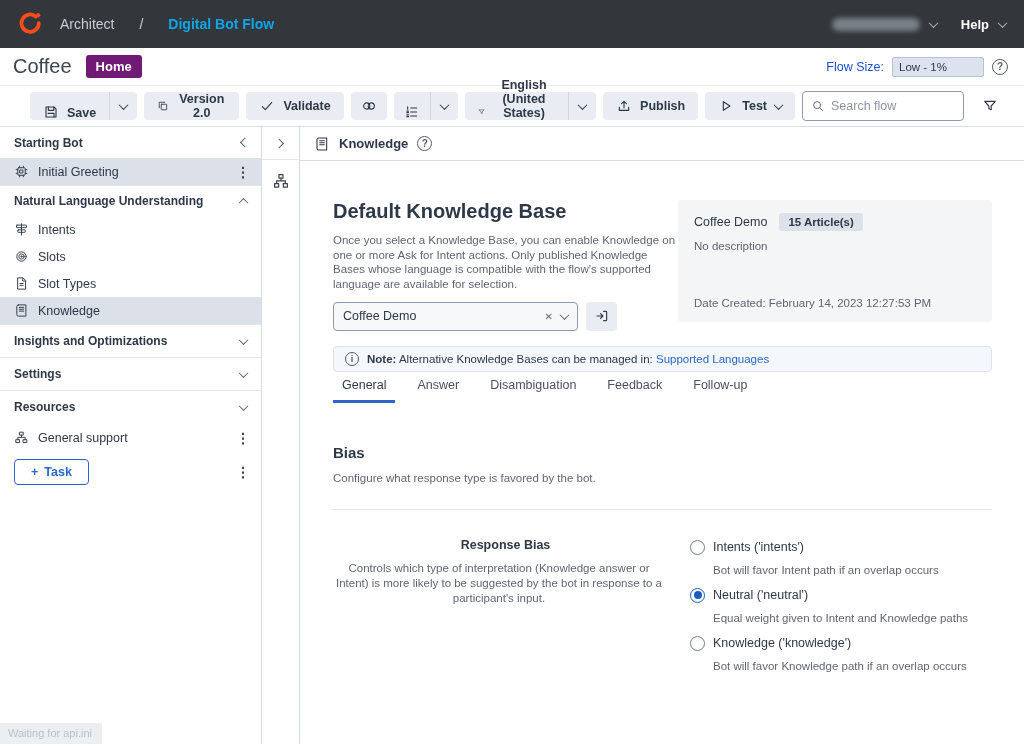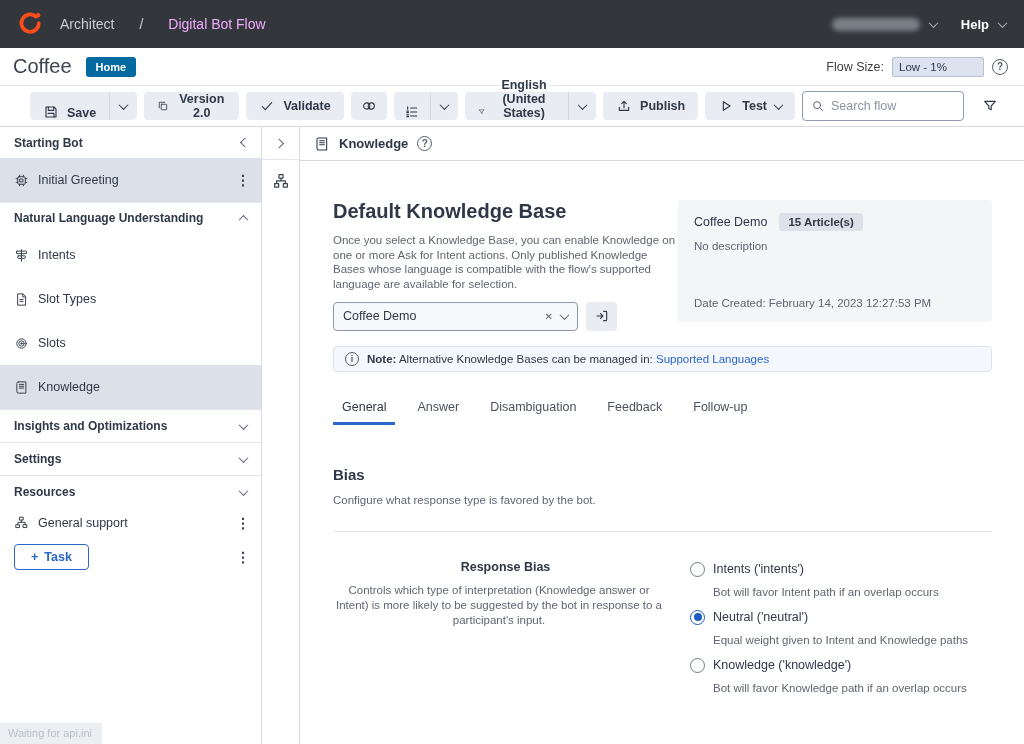--- a/index.html
+++ b/index.html
@@ -4,38 +4,38 @@
 <style>
   * { margin:0; padding:0; box-sizing:border-box; }
   html,body { width:1024px; height:744px; overflow:hidden; background:#fff;
     font-family:"Liberation Sans", sans-serif; color:#2e3849; }
   .app { width:1024px; height:744px; display:flex; flex-direction:column; position:relative; }
 
   
   .topbar { height:48px; background:#33373b; display:flex; align-items:center; padding:0 18px; flex:none; }
   .logo { width:26px; height:26px; margin-right:16px; flex:none; }
   .crumb { font-size:14px; color:#c9ced6; display:flex; gap:25px; align-items:center; }
-  .crumb .product { color:#f0abfc; font-weight:400; }
+  .crumb .product { color:#0ea5e9; font-weight:700; }
   .topbar-right { margin-left:auto; display:flex; align-items:center; gap:10px; }
   .user-blur { width:88px; height:13px; border-radius:7px; background:#7a8088; filter:blur(2.5px); }
   .help-label { color:#fff; font-weight:700; font-size:13px; margin-left:14px; }
   .chev { width:7px; height:7px; border-right:1.6px solid currentColor; border-bottom:1.6px solid currentColor;
     display:inline-block; transform:rotate(45deg) translate(-1px,-1px); }
   .chev.up { transform:rotate(-135deg) translate(-1px,-1px); }
   .chev.left { transform:rotate(135deg) translate(-1px,-1px); }
   .chev.right { transform:rotate(-45deg) translate(-1px,-1px); }
   .topbar .chev { color:#aeb4bc; }
 
   
   .titlebar { height:38px; display:flex; align-items:center; padding:0 16px 0 13px; border-bottom:1px solid #e8ecf1; flex:none; }
   .flow-name { font-size:20px; color:#3c4450; }
-  .home-badge { background:#0369a1; color:#fff; font-size:11px; font-weight:700; border-radius:3px;
+  .home-badge { background:#701a75; color:#fff; font-size:13px; font-weight:700; border-radius:3px;
     padding:4px 10px; margin-left:14px; }
   .titlebar-right { margin-left:auto; display:flex; align-items:center; gap:8px; }
-  .flow-size-label { font-size:12.5px; color:#404040; }
+  .flow-size-label { font-size:12.5px; color:#1d4ed8; }
   .flow-size-box { width:92px; height:20px; background:#dce3ee; border:1px solid #b7c2d4; border-radius:2px;
     font-size:11.5px; display:flex; align-items:center; padding-left:6px; color:#2e3849; }
   .circ-icon { width:16px; height:16px; border:1.5px solid #545d6b; border-radius:50%; color:#545d6b;
     display:inline-flex; align-items:center; justify-content:center; font-size:10px; font-weight:700; flex:none; }
 
   
   .toolbar { height:41px; display:flex; align-items:center; padding:0 16px 0 30px; gap:7px;
     border-bottom:1px solid #d7dce4; flex:none; }
   .tb-group { display:flex; }
   .tb-btn { display:inline-flex; align-items:center; gap:8px; background:#e9edf3; color:#2e3849;
@@ -52,21 +52,21 @@
   .search-box svg { width:14px; height:14px; stroke:#5f6673; fill:none; stroke-width:1.7; stroke-linecap:round; }
   .search-box input { border:none; outline:none; flex:1; font-size:12.5px; font-family:inherit; color:#2e3849; min-width:0; }
   .search-box input::placeholder { color:#8b93a0; }
 
   
   .content { flex:1; display:flex; min-height:0; }
   .sidebar { width:262px; flex:none; border-right:1px solid #d7dce4; background:#fff; font-size:12.5px; }
   .side-header { height:31px; display:flex; align-items:center; padding:0 14px; font-weight:700; font-size:12px; }
   .side-header + .side-header, .bordered-top { border-top:1px solid #e3e7ed; }
   .side-header .chev { margin-left:auto; color:#5f6673; }
-  .side-item { height:44px; display:flex; align-items:center; padding:0 10px 0 14px; gap:9px; color:#2e3849; cursor:pointer; }
+  .side-item { height:27px; display:flex; align-items:center; padding:0 10px 0 14px; gap:9px; color:#2e3849; cursor:pointer; }
   .side-item.selected { background:#dbe0e9; }
   .side-item svg { width:15px; height:15px; stroke:#39424f; fill:none; stroke-width:1.6; stroke-linecap:round; stroke-linejoin:round; flex:none; }
   .kebab { margin-left:auto; color:#39424f; font-size:14px; font-weight:700; width:16px; text-align:center; cursor:pointer; }
   .task-row { display:flex; align-items:center; padding:7px 10px 7px 14px; }
   .task-btn { border:1px solid #2b66c9; color:#2b66c9; background:#fff; border-radius:4px; height:26px;
     padding:0 16px; font-size:12.5px; font-weight:700; font-family:inherit; display:inline-flex; align-items:center; gap:6px; cursor:pointer; }
 
   .rail { width:38px; flex:none; border-right:1px solid #d7dce4; background:#fff; display:flex; flex-direction:column; align-items:center; }
   .rail-collapse { width:100%; height:33px; display:flex; align-items:center; justify-content:center;
     border-bottom:1px solid #e3e7ed; color:#5f6673; cursor:pointer; }
@@ -102,21 +102,21 @@
   .articles-badge { background:#dde2ea; border-radius:3px; font-size:11.5px; font-weight:700; padding:3px 9px; }
   .info-desc { margin-top:9px; font-size:11.5px; color:#5f6673; }
   .info-date { margin-top:auto; font-size:11.5px; color:#5f6673; }
 
   .note-bar { margin-top:15px; height:26px; background:#f4f7fb; border:1px solid #dce3ed; border-radius:4px;
     display:flex; align-items:center; padding:0 11px; gap:8px; font-size:11.5px; color:#2e3849; }
   .note-bar .circ-icon { width:14px; height:14px; font-size:9px; font-style:normal; }
   .note-prefix { font-weight:700; }
   .note-link { color:#2b66c9; cursor:pointer; }
 
-  .tabs { margin-top:22px; display:flex; }
+  .tabs { display:flex; }
   .tab { padding:6px 9px 8px; margin-right:13px; font-size:12.5px; color:#4a5260; cursor:pointer;
     border-bottom:3px solid transparent; }
   .tab.active { color:#2e3849; border-bottom-color:#2b66c9; }
 
   .bias-section { margin-top:41px; }
   .bias-title { font-size:15px; font-weight:700; }
   .bias-desc { margin-top:11px; font-size:11.5px; color:#5f6673; }
   .divider { border:none; border-top:1px solid #e1e5eb; margin-top:25px; }
 
   .rb-section { margin-top:28px; display:flex; }
@@ -276,33 +276,33 @@
       <div class="side-item">
         <svg viewBox="0 0 24 24">
           <path d="M12 3v18"></path>
             <rect x="4" y="5" width="16" height="4" rx="0.8"></rect>
             <rect x="6" y="12.5" width="12" height="4" rx="0.8"></rect>
         </svg>
         <span>Intents</span>
       </div>
       <div class="side-item">
         <svg viewBox="0 0 24 24">
+          <circle cx="12" cy="12" r="7.5"></circle>
+            <circle cx="12" cy="12" r="4.3"></circle>
+            <circle cx="12" cy="12" r="1.2"></circle>
+        </svg>
+        <span>Slots</span>
+      </div>
+      <div class="side-item">
+        <svg viewBox="0 0 24 24">
           <path d="M6.5 3h8l4 4v14h-12z"></path>
             <path d="M14 3.5V8h4"></path>
             <path d="M9.5 12h5M9.5 15h5"></path>
         </svg>
         <span>Slot Types</span>
-      </div>
-      <div class="side-item">
-        <svg viewBox="0 0 24 24">
-          <circle cx="12" cy="12" r="7.5"></circle>
-            <circle cx="12" cy="12" r="4.3"></circle>
-            <circle cx="12" cy="12" r="1.2"></circle>
-        </svg>
-        <span>Slots</span>
       </div>
       <div class="side-item selected">
         <svg viewBox="0 0 24 24">
           <path d="M7 3h12v18H7a2.5 2.5 0 0 1-2.5-2.5v-13A2.5 2.5 0 0 1 7 3z"></path>
             <path d="M8.5 7h7M8.5 10h7M8.5 13h7"></path>
         </svg>
         <span>Knowledge</span>
       </div>
       <div class="side-header bordered-top" style="height:33px">
         <span>Insights and Optimizations</span>

